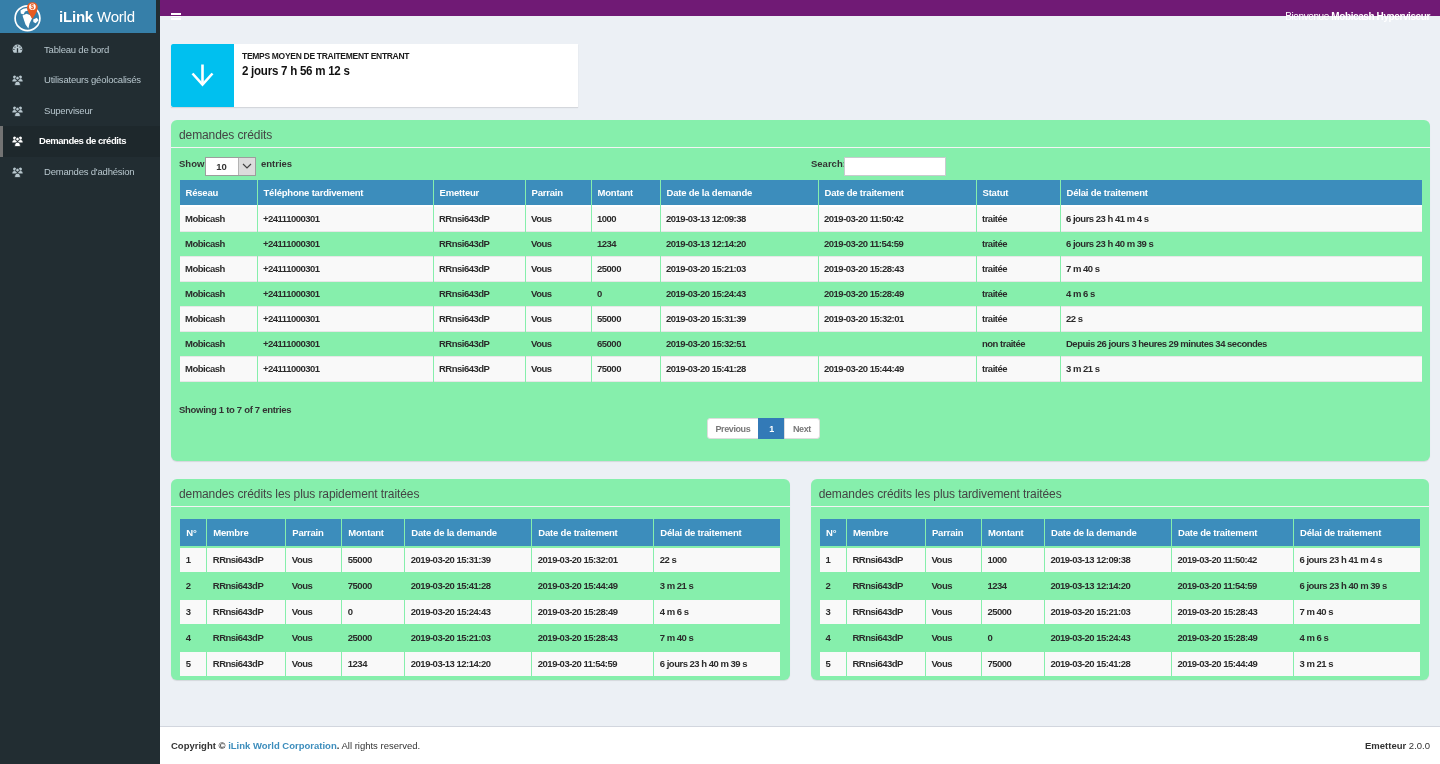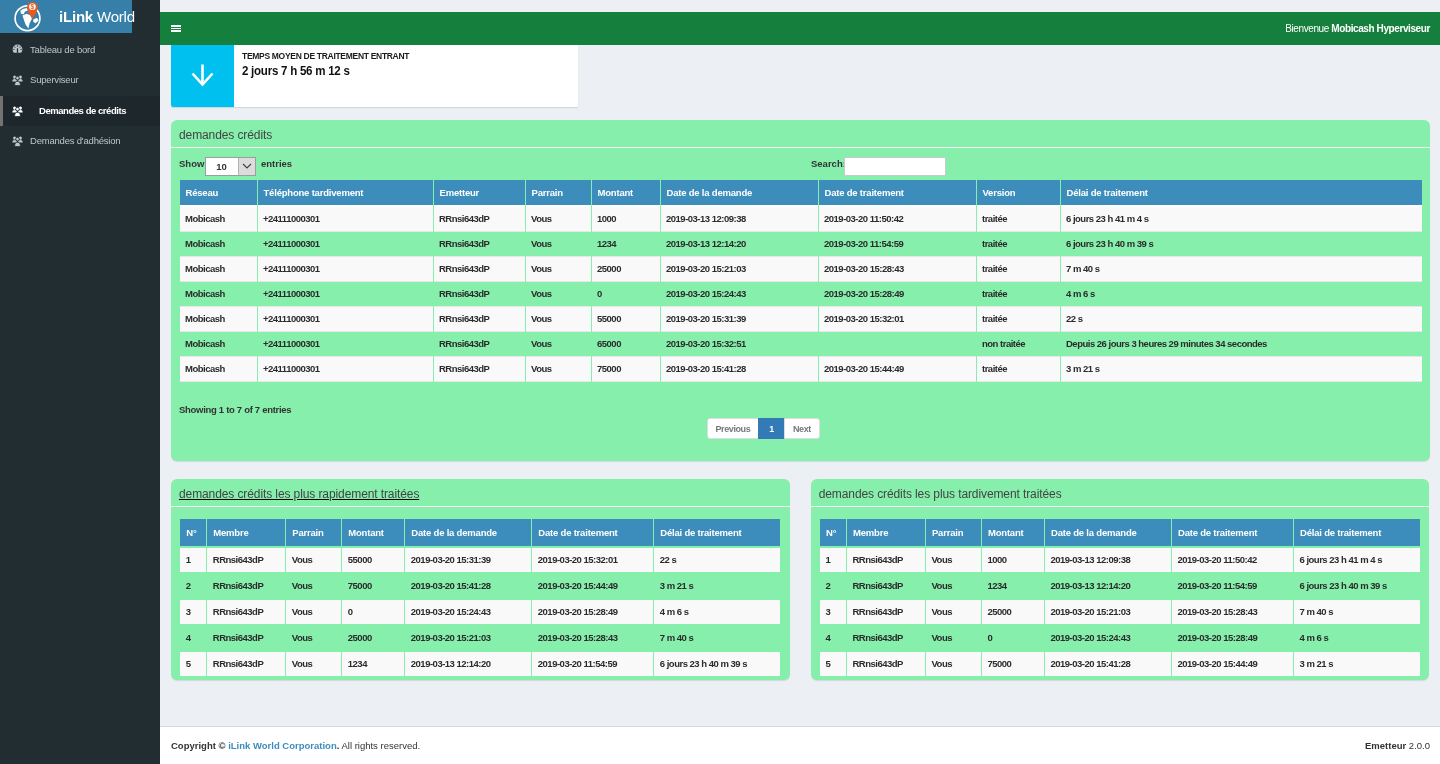--- a/index.html
+++ b/index.html
@@ -1,24 +1,24 @@
 <!DOCTYPE html>
 <html><head><meta charset="utf-8"><style>
 *{margin:0;padding:0;box-sizing:border-box;}
 html,body{width:1440px;height:764px;background:#ecf0f5;font-family:"Liberation Sans",sans-serif;overflow:hidden;}
 .aside{position:absolute;left:0;top:0;width:160px;height:764px;background:#222d32;z-index:1;}
 .hdr{position:absolute;left:0;top:0;width:1440px;height:33px;z-index:3;}
-.logo{position:absolute;left:0;top:0;width:132px;height:33px;background:#367fa9;color:#fff;}
+.logo{position:absolute;left:0;top:0;width:156px;height:33px;background:#367fa9;color:#fff;}
 .logo .txt{position:absolute;left:59px;top:7.5px;font-size:15px;letter-spacing:-0.2px;white-space:nowrap;}
-.navbar{position:absolute;left:160px;top:12px;width:1280px;height:33px;background:#15803d;}
+.navbar{position:absolute;left:160px;top:0;width:1280px;height:16px;background:#701a75;}
 .burger{position:absolute;left:11px;top:13px;width:10px;}
 .burger div{height:1.5px;background:#fff;margin-bottom:1.2px;}
 .welcome{position:absolute;right:10px;top:10.5px;font-size:10px;letter-spacing:-0.4px;color:#fff;}
 .menu{position:absolute;left:0;top:34.6px;width:160px;z-index:2;}
-.menu .item{height:30.6px;line-height:30.6px;color:#b8c7ce;font-size:9.5px;letter-spacing:-0.2px;white-space:nowrap;position:relative;padding-left:30px;}
+.menu .item{height:30.6px;line-height:30.6px;color:#b8c7ce;font-size:9.5px;letter-spacing:-0.2px;white-space:nowrap;position:relative;padding-left:44px;}
 .menu .item svg{position:absolute;left:12px;top:50%;margin-top:-5.5px;}
 .menu .item.active svg{left:9px;}
 .menu .item.active{background:#1e282c;color:#fff;font-weight:bold;letter-spacing:-0.45px;border-left:3px solid #737373;padding-left:36px;}
 .content{position:absolute;left:160px;top:33px;width:1280px;height:693px;background:#ecf0f5;}
 .infobox{position:absolute;left:11px;top:11px;width:407px;height:63px;background:#fff;border-radius:0;box-shadow:0 1px 1px rgba(0,0,0,0.1);}
 .infobox .icon{position:absolute;left:0;top:0;width:63px;height:63px;background:#00c0ef;border-radius:2px 0 0 2px;}
 .infobox .ib-t{position:absolute;left:71px;top:7px;font-size:8.5px;font-weight:bold;color:#1a1a1a;letter-spacing:-0.3px;white-space:nowrap;}
 .infobox .ib-n{position:absolute;left:71px;top:18.5px;font-size:13px;font-weight:bold;color:#111;letter-spacing:-0.3px;white-space:nowrap;transform:scaleX(0.89);transform-origin:0 0;}
 .box{background:#86efac;border-radius:6px;box-shadow:0 1px 1px rgba(0,0,0,0.1);position:absolute;}
 .box-title{font-size:12px;color:#444;letter-spacing:-0.1px;padding:8px 0 0 8px;height:28px;border-bottom:1px solid #f4f4f4;}
@@ -37,21 +37,21 @@
 .t1{position:absolute;left:7.5px;top:60px;width:1244px;border-spacing:1px 0;}
 .t1 th{height:26.5px;padding:0 0 0 6px;border-bottom:2px solid #fff;}
 .t1 td{height:25px;padding:0 0 0 5.5px;border-bottom:1px solid #e7e7e7;}
 .t1 tr.odd td{background:#f9f9f9;}
 #p1 .showing{position:absolute;left:8px;top:284px;font-size:9.5px;letter-spacing:-0.3px;font-weight:bold;color:#333;}
 .pager{position:absolute;left:535.5px;top:298px;height:21px;}
 .pager span{float:left;height:21px;line-height:20px;padding:0 8px;border:1px solid #ddd;background:#fff;font-size:9px;letter-spacing:-0.4px;font-weight:bold;color:#777;margin-left:-1px;}
 .pager .prev{border-radius:3px 0 0 3px;margin-left:0;}
 .pager .next{border-radius:0 3px 3px 0;}
 .pager .cur{background:#337ab7;border-color:#337ab7;color:#fff;padding:0 10px;}
-#p2{left:11px;top:446px;width:618.7px;height:201px;text-decoration:underline;}
+#p2{left:11px;top:446px;width:618.7px;height:201px;}
 #p3{left:650.7px;top:446px;width:618.7px;height:201px;}
 .t2{position:absolute;left:8.3px;top:37.5px;width:602px;border-spacing:1px 2px;}
 .t2 th{height:27px;padding:0 0 0 6px;}
 .t2 td{height:24px;padding:0 0 0 5.5px;}
 .t2 tr.odd td{background:#f9f9f9;}
 .footer{position:absolute;left:160px;top:726px;width:1280px;height:38px;background:#fff;border-top:1px solid #d2d6de;font-size:9.5px;color:#333;}
 .footer .left{position:absolute;left:11px;top:13px;}
 .footer .right{position:absolute;right:10px;top:13px;}
 .footer a{color:#3c8dbc;font-weight:bold;text-decoration:none;}
 .b{font-weight:bold;}
@@ -65,20 +65,30 @@
         </g>
         <g fill="#222d32">
           <circle cx="5.5" cy="2.1" r="0.75"></circle>
           <circle cx="3" cy="3.1" r="0.65"></circle>
           <circle cx="8" cy="3.1" r="0.65"></circle>
           <circle cx="1.9" cy="5.4" r="0.65"></circle>
           <circle cx="9.1" cy="5.4" r="0.65"></circle>
           <path d="M4.9 4.2 L6.1 4.2 L6.2 8.8 L4.8 8.8 Z"></path>
         </g>
       </svg>Tableau de bord</div>
+    <div class="item"><svg width="11" height="11" viewBox="0 0 11 11">
+        <g fill="#b8c7ce">
+          <circle cx="2.6" cy="2.1" r="1.55"></circle>
+          <path d="M0.3 6.6 C0.3 4.6 1.2 3.9 2.6 3.9 C4 3.9 4.9 4.6 4.9 6.6 Z"></path>
+          <circle cx="8.4" cy="2.1" r="1.55"></circle>
+          <path d="M6.1 6.6 C6.1 4.6 7 3.9 8.4 3.9 C9.8 3.9 10.7 4.6 10.7 6.6 Z"></path>
+          <circle cx="5.5" cy="3.1" r="1.8" stroke="#222d32" stroke-width="0.8"></circle>
+          <path d="M2.6 10.6 C2.6 7.6 3.7 6.3 5.5 6.3 C7.3 6.3 8.4 7.6 8.4 10.6 Z" stroke="#222d32" stroke-width="0.8"></path>
+        </g>
+      </svg>Utilisateurs géolocalisés</div>
     <div class="item"><svg width="11" height="11" viewBox="0 0 11 11">
         <g fill="#b8c7ce">
           <circle cx="2.6" cy="2.1" r="1.55"></circle>
           <path d="M0.3 6.6 C0.3 4.6 1.2 3.9 2.6 3.9 C4 3.9 4.9 4.6 4.9 6.6 Z"></path>
           <circle cx="8.4" cy="2.1" r="1.55"></circle>
           <path d="M6.1 6.6 C6.1 4.6 7 3.9 8.4 3.9 C9.8 3.9 10.7 4.6 10.7 6.6 Z"></path>
           <circle cx="5.5" cy="3.1" r="1.8" stroke="#222d32" stroke-width="0.8"></circle>
           <path d="M2.6 10.6 C2.6 7.6 3.7 6.3 5.5 6.3 C7.3 6.3 8.4 7.6 8.4 10.6 Z" stroke="#222d32" stroke-width="0.8"></path>
         </g>
       </svg>Superviseur</div>
@@ -166,21 +176,21 @@
         </colgroup>
         <tbody>
           <tr>
             <th>Réseau</th>
             <th>Téléphone tardivement</th>
             <th>Emetteur</th>
             <th>Parrain</th>
             <th>Montant</th>
             <th>Date de la demande</th>
             <th>Date de traitement</th>
-            <th>Version</th>
+            <th>Statut</th>
             <th>Délai de traitement</th>
           </tr>
           <tr class="odd">
             <td>Mobicash</td>
             <td>+24111000301</td>
             <td>RRnsi643dP</td>
             <td>Vous</td>
             <td>1000</td>
             <td>2019-03-13 12:09:38</td>
             <td>2019-03-20 11:50:42</td>

